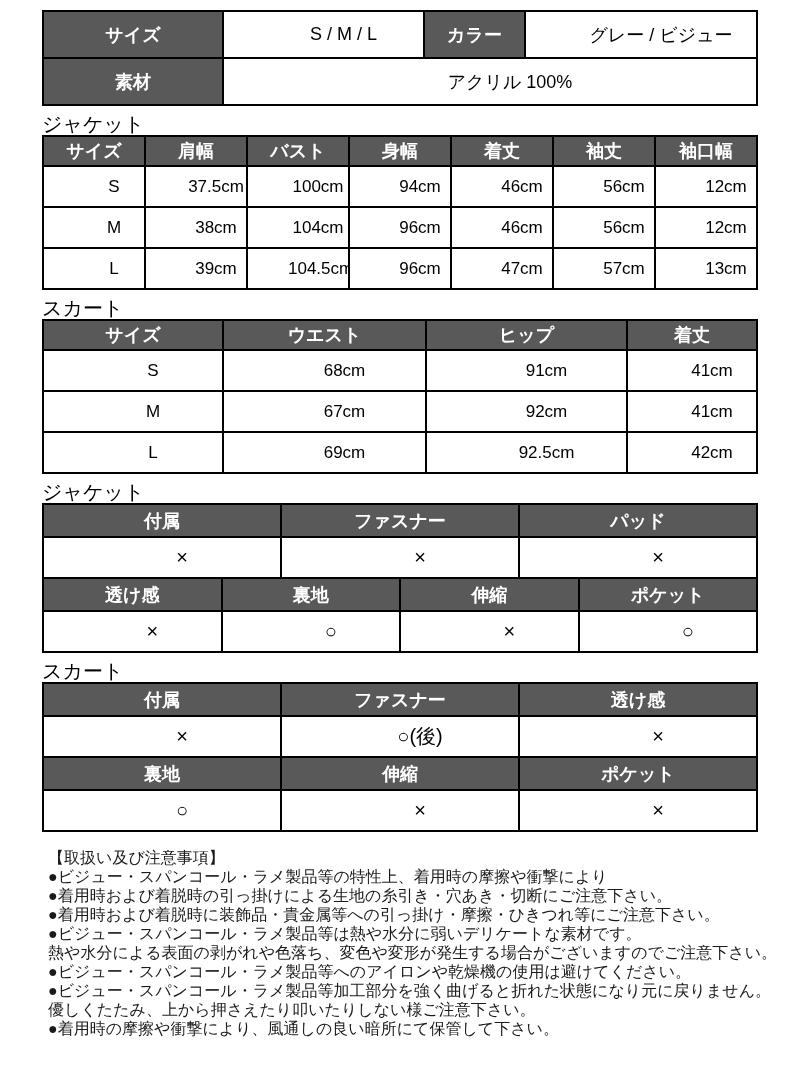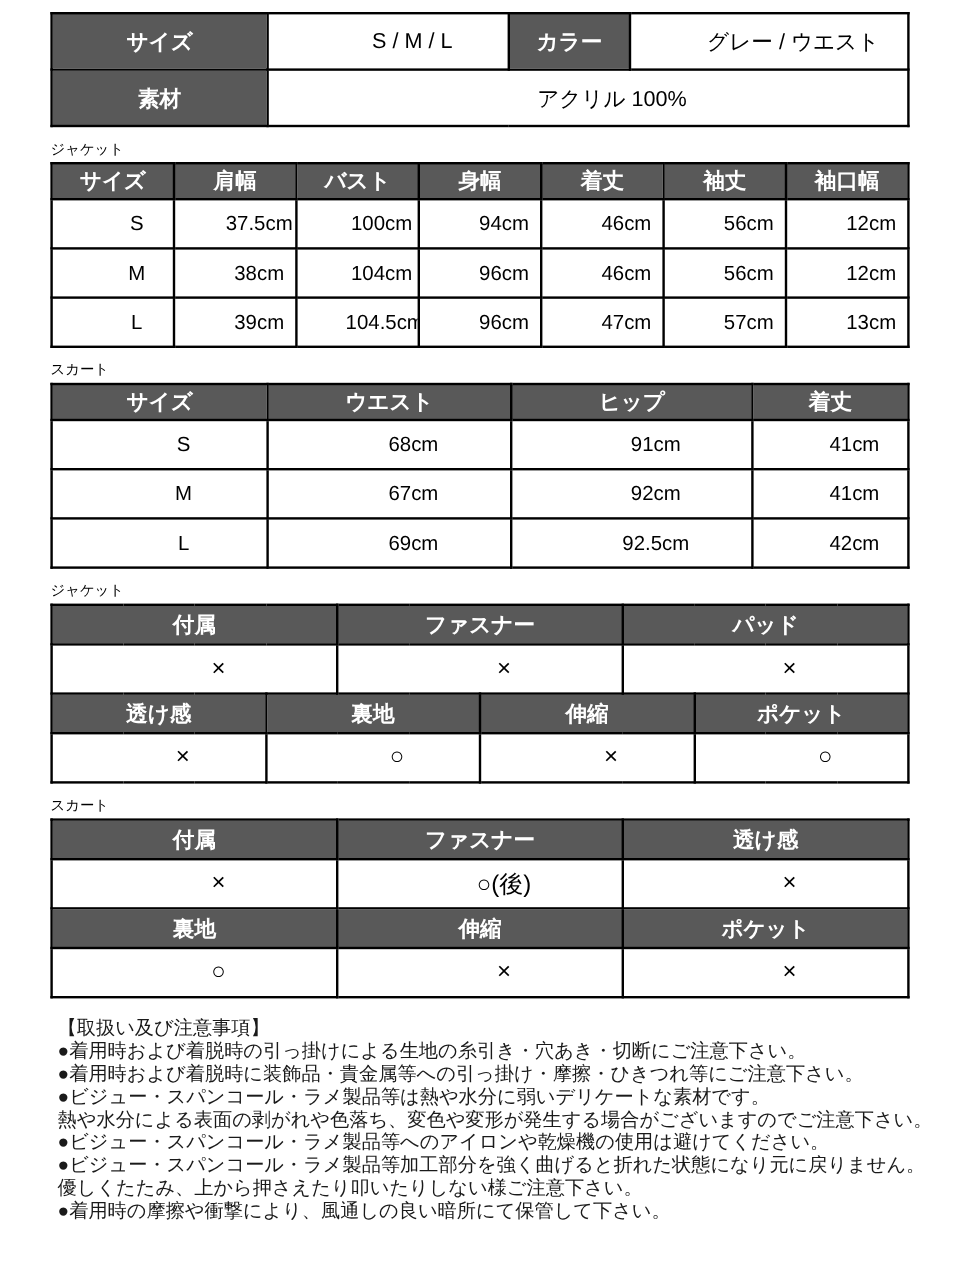--- a/index.html
+++ b/index.html
@@ -43,21 +43,21 @@
     font-weight: normal;
     font-size: 17px;
     padding-left: 40px;
   }
   .spec-table td { height: 45px; font-size: 18px; }
   .size-table .head-row td { height: 28px; }
   .size-table .data-row td { height: 39px; }
   .feat-table .head-row td { height: 31px; }
   .feat-table .data-row td { height: 39px; font-size: 20px; }
   .section-label {
-    font-size: 12px;
+    font-size: 20px;
     line-height: 20px;
     margin: 8px 0 1px 0;
     color: #000000;
   }
   .notes {
     margin-top: 16px;
     padding: 0 0 0 6px;
     font-size: 16px;
     line-height: 19px;
     color: #1a1a1a;
@@ -74,21 +74,21 @@
         <col style="width:180px">
         <col style="width:201px">
         <col style="width:101px">
         <col>
       </colgroup>
     <tbody>
         <tr>
       <td class="hd">サイズ</td>
       <td class="val">S / M / L</td>
       <td class="hd">カラー</td>
-      <td class="val">グレー / ウエスト</td>
+      <td class="val">グレー / ビジュー</td>
     </tr>
     <tr>
       <td class="hd">素材</td>
       <td class="val" colspan="3">アクリル 100%</td>
     </tr>
   </tbody>
     </table>
 
   <div class="section-label">ジャケット</div>
   <table class="size-table">
@@ -217,20 +217,21 @@
     <tr class="data-row">
       <td class="val">○</td>
       <td class="val">×</td>
       <td class="val">×</td>
     </tr>
   </tbody>
     </table>
 
   <div class="notes">
     <div>【取扱い及び注意事項】</div>
+    <div>●ビジュー・スパンコール・ラメ製品等の特性上、着用時の摩擦や衝撃により</div>
     <div>●着用時および着脱時の引っ掛けによる生地の糸引き・穴あき・切断にご注意下さい。</div>
     <div>●着用時および着脱時に装飾品・貴金属等への引っ掛け・摩擦・ひきつれ等にご注意下さい。</div>
     <div>●ビジュー・スパンコール・ラメ製品等は熱や水分に弱いデリケートな素材です。</div>
     <div>熱や水分による表面の剥がれや色落ち、変色や変形が発生する場合がございますのでご注意下さい。</div>
     <div>●ビジュー・スパンコール・ラメ製品等へのアイロンや乾燥機の使用は避けてください。</div>
     <div>●ビジュー・スパンコール・ラメ製品等加工部分を強く曲げると折れた状態になり元に戻りません。</div>
     <div>優しくたたみ、上から押さえたり叩いたりしない様ご注意下さい。</div>
     <div>●着用時の摩擦や衝撃により、風通しの良い暗所にて保管して下さい。</div>
   </div>
 

